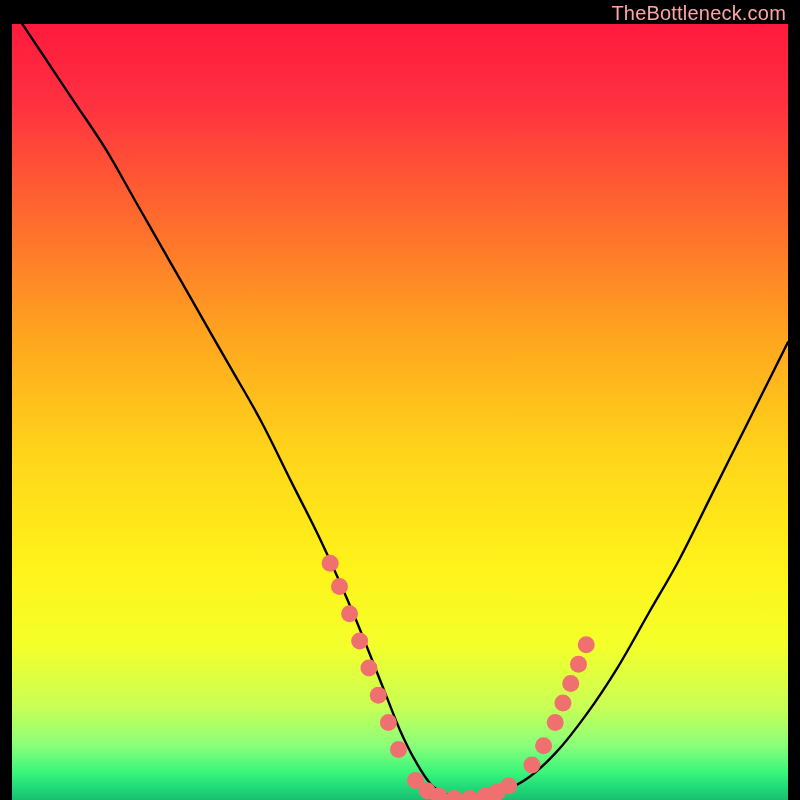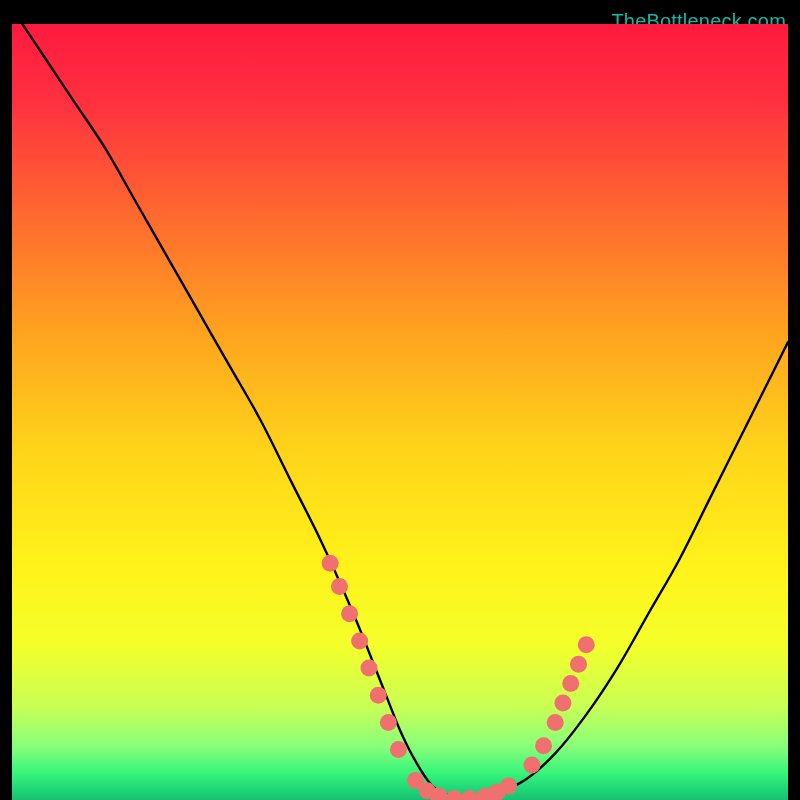--- a/index.html
+++ b/index.html
@@ -13,26 +13,26 @@
   .frame {
     position: absolute;
     left: 12px;
     top: 24px;
     width: 776px;
     height: 776px;
     background: #000;
   }
   .watermark {
     position: absolute;
-    top: 10px;
+    top: 2px;
     right: 14px;
     font-family: Arial, Helvetica, sans-serif;
     font-size: 20px;
     font-weight: 500;
-    color: #14b8a6;
+    color: #fca5a5;
     letter-spacing: 0.2px;
     text-align: center;
   }
   svg { display: block; }
 </style>
 </head>
 <body>
 
 <div class="watermark">TheBottleneck.com</div>
 

